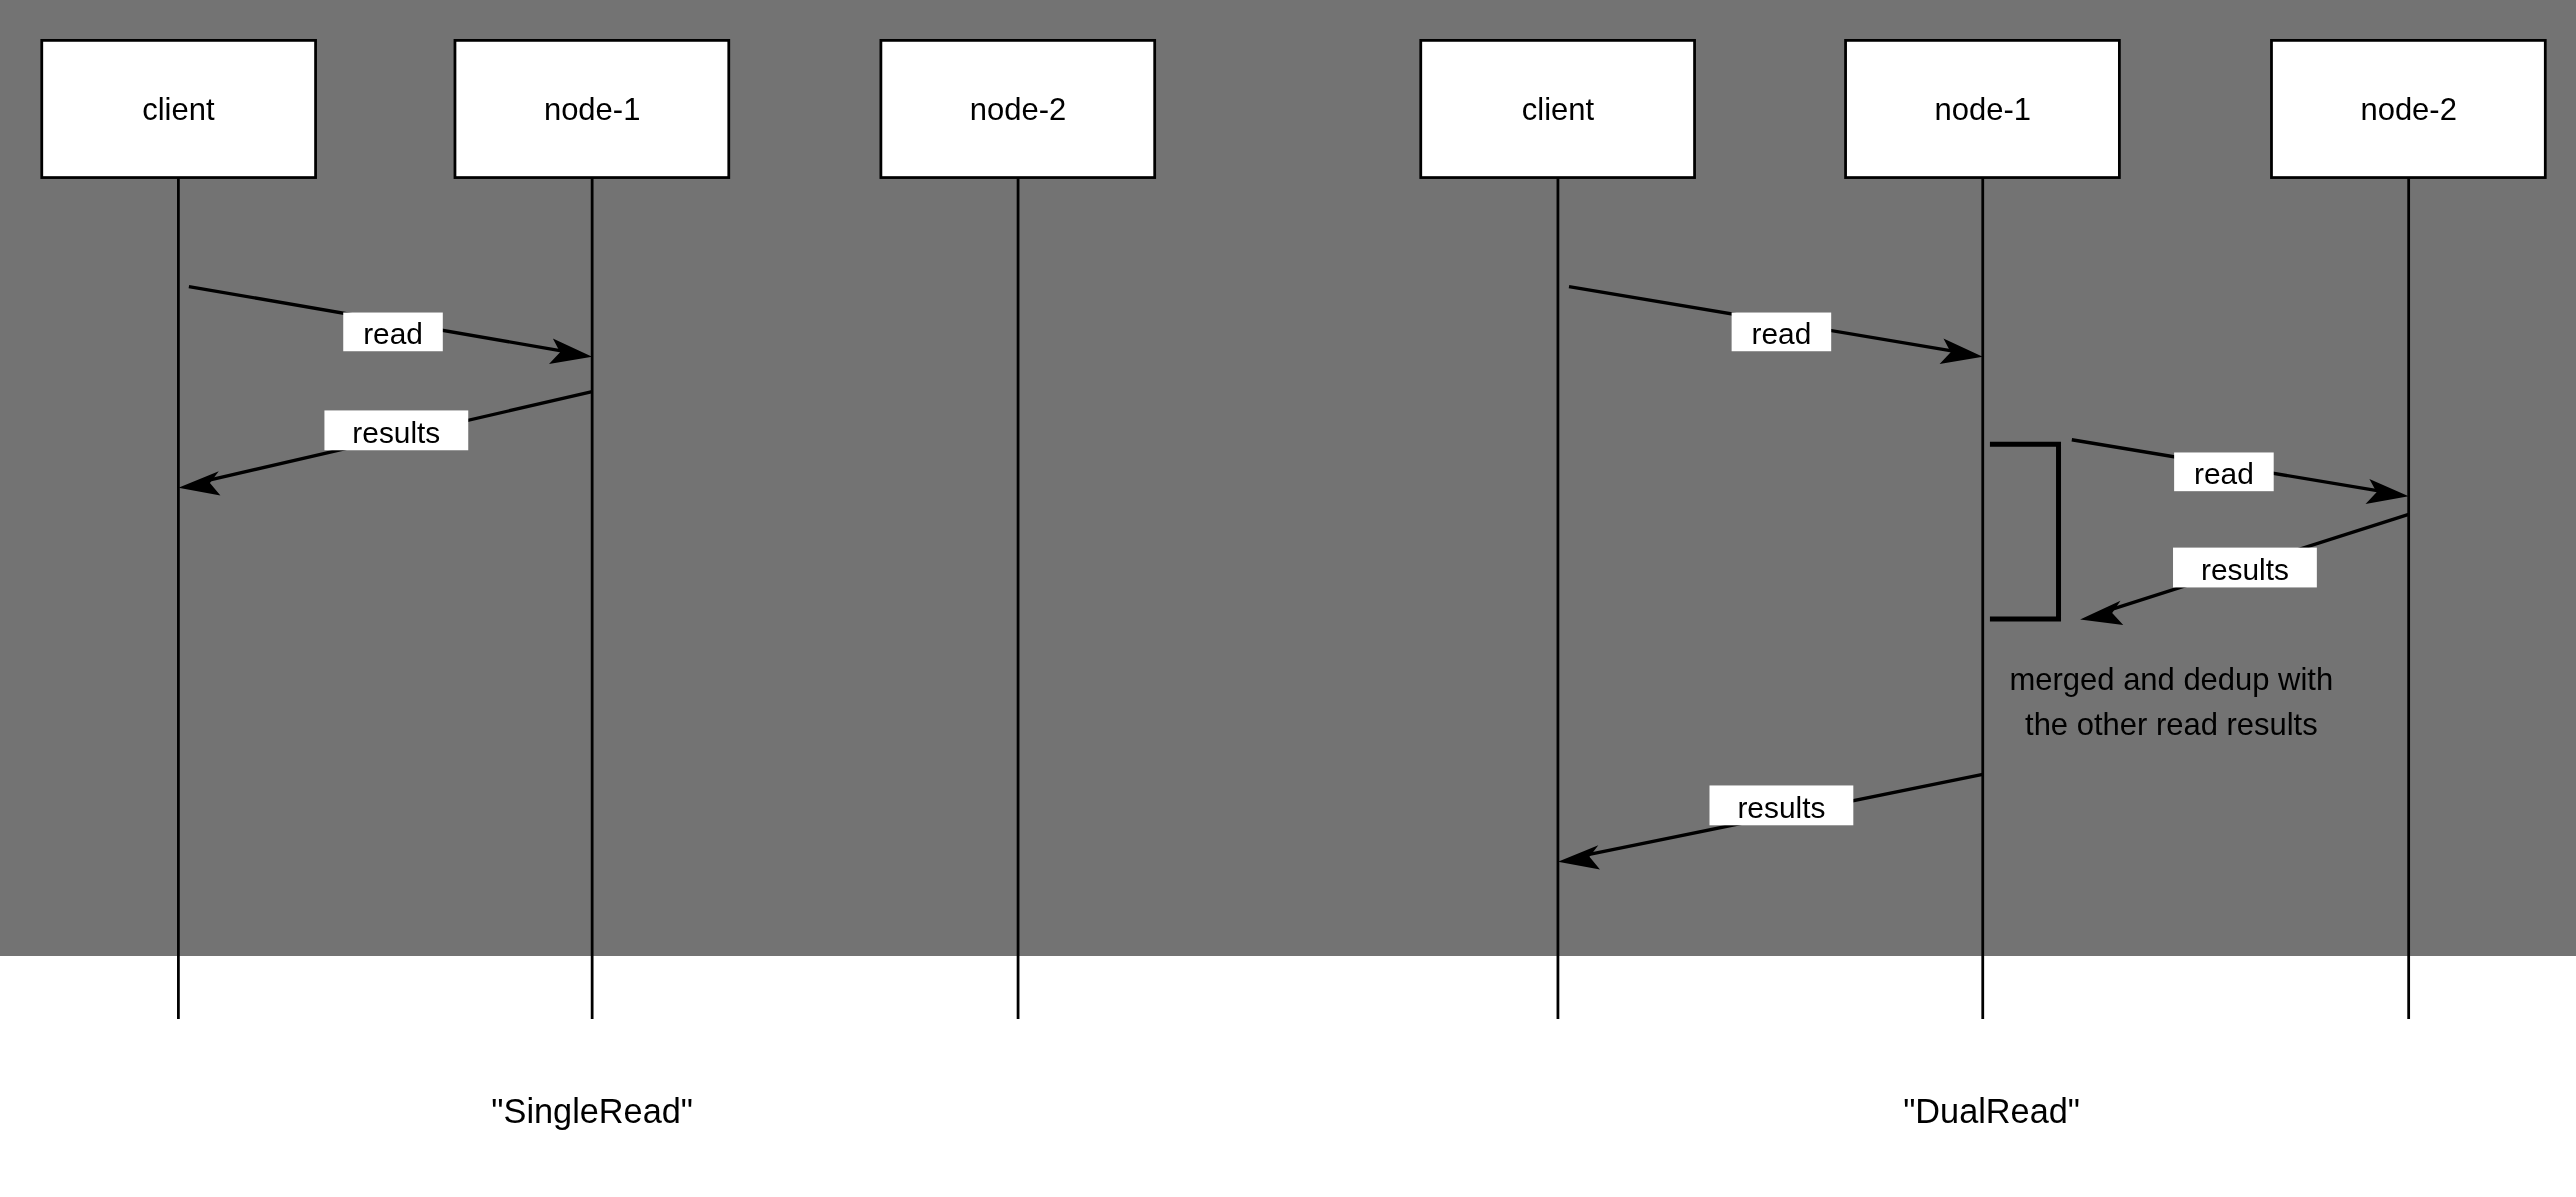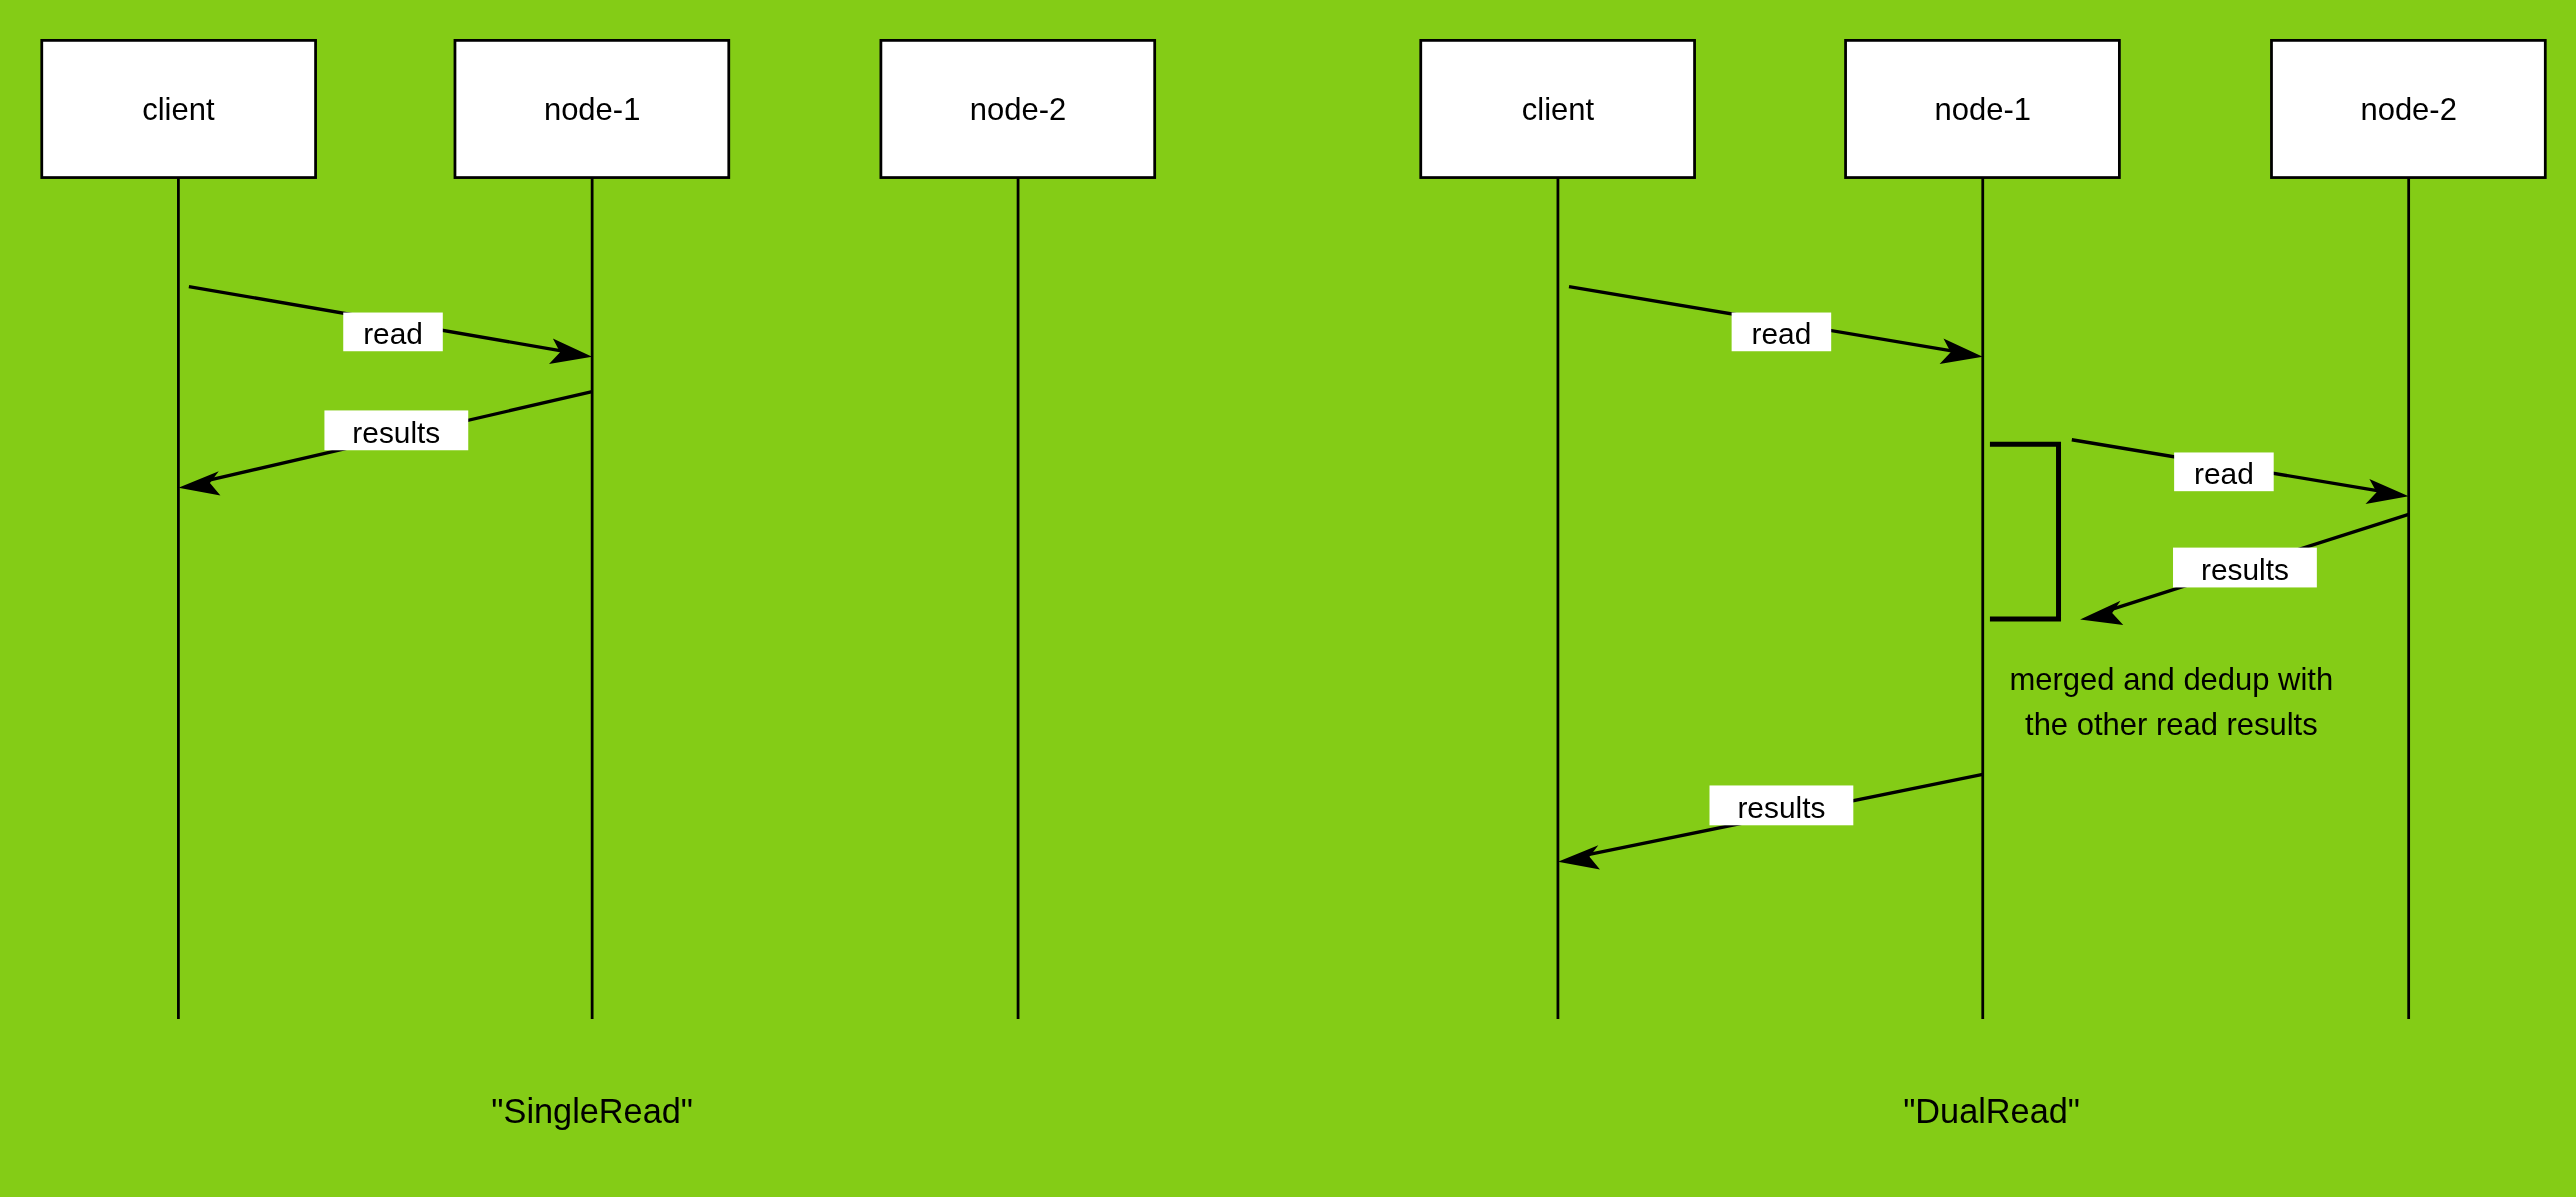--- a/index.html
+++ b/index.html
@@ -10,22 +10,22 @@
   body {
     width: 2576px;
     height: 1197px;
     font-family: "Liberation Sans", sans-serif;
     color: #000000;
     overflow: hidden;
   }
   #canvas {
     position: relative;
     width: 2576px;
-    height: 1197px;
-    background: #84cc16;
+    height: 956px;
+    background: #737373;
   }
   svg#diagram {
     position: absolute;
     top: 0;
     left: 0;
     width: 2576px;
     height: 1197px;
     display: block;
   }
   .lifeline-box {

